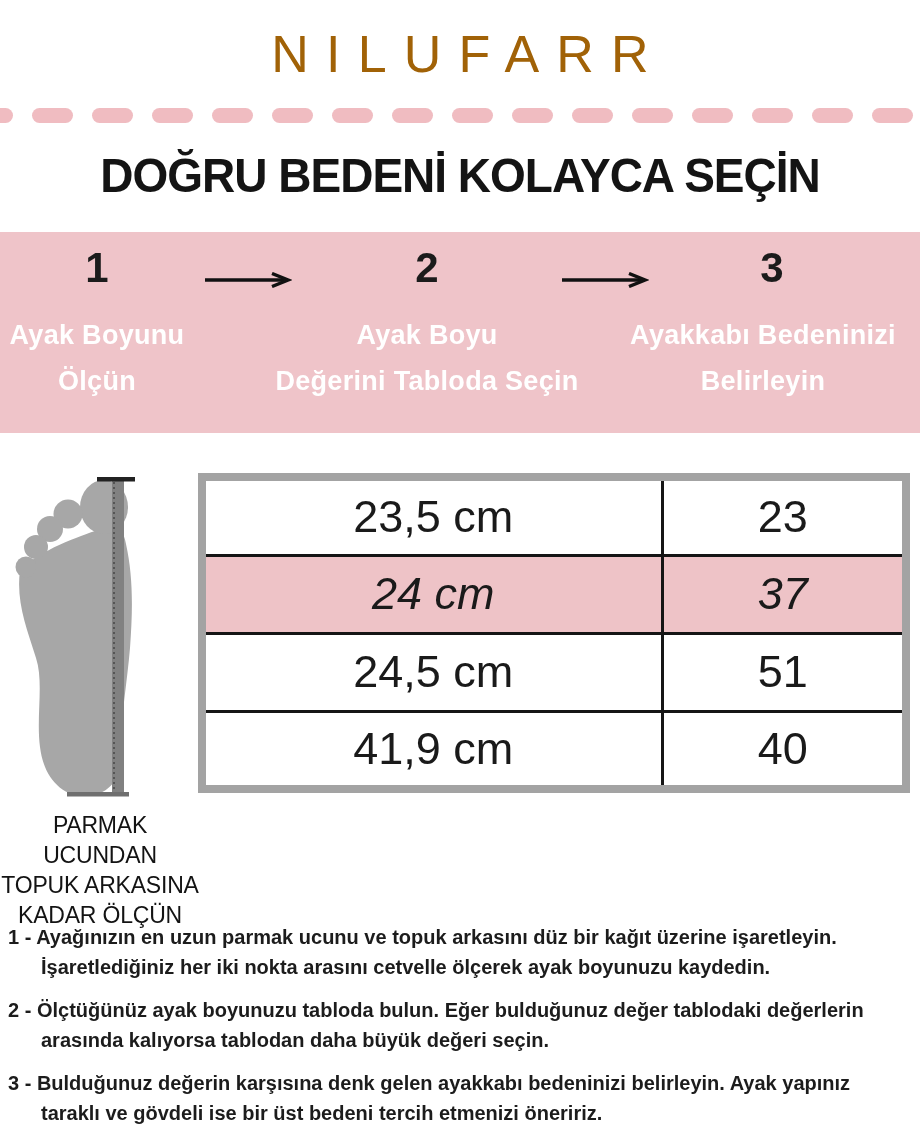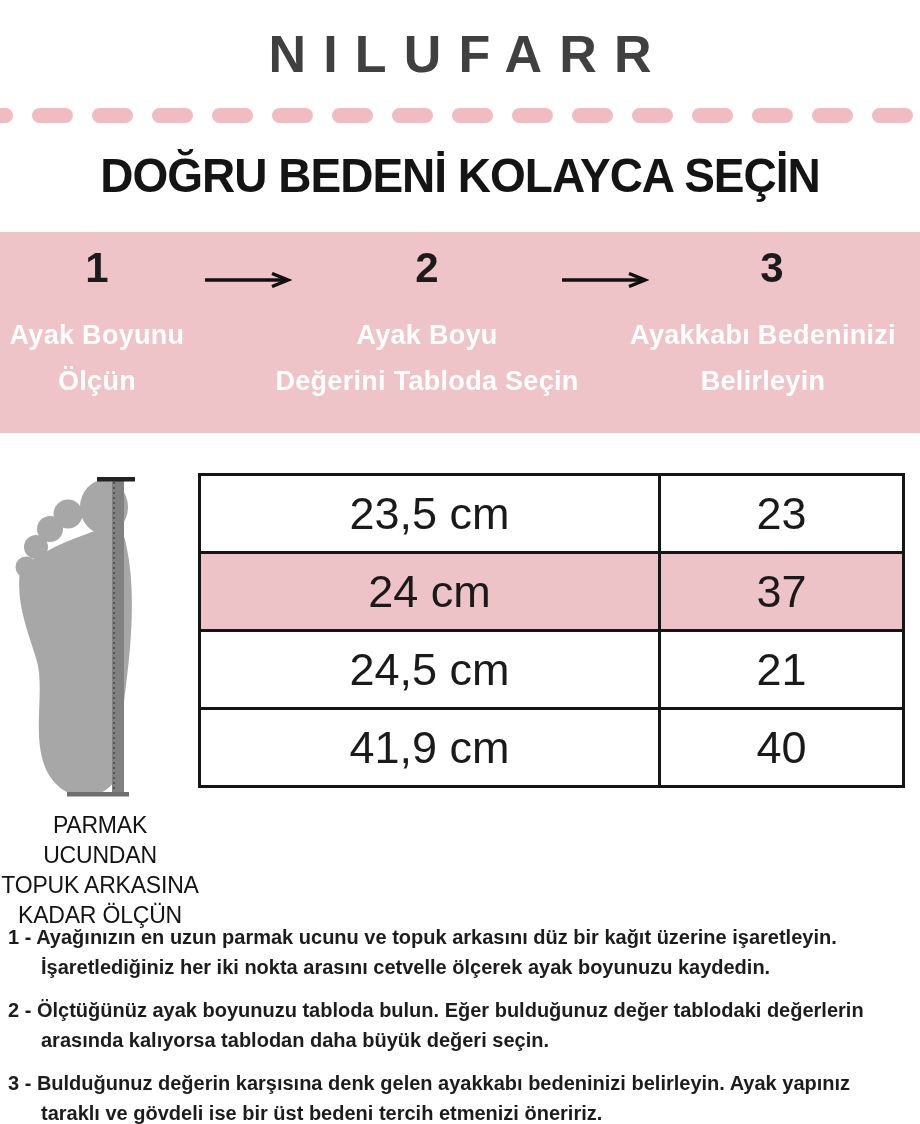--- a/index.html
+++ b/index.html
@@ -9,23 +9,23 @@
     position: relative;
     font-family: "Liberation Sans", sans-serif;
     color: #161616;
     overflow: hidden;
   }
 
   
   .brand {
     position: absolute; top: 24px; left: 0; width: 920px;
     text-align: center;
-    font-size: 52px; font-weight: 700;
+    font-size: 52px; font-weight: 400;
     letter-spacing: 0.33em; text-indent: 0.33em;
-    color: #404040;
+    color: #a16207;
   }
 
   .dash-row {
     position: absolute; top: 108px; left: 0; width: 920px; height: 16px;
     overflow: hidden;
   }
   .dash-row .inner {
     display: flex; gap: 19px; margin-left: -28px;
   }
   .dash {
@@ -75,24 +75,24 @@
     position: absolute; left: 198px; top: 473px;
     border-collapse: collapse;
     table-layout: fixed; width: 704px;
   }
   .size-table td {
     border: 3px solid #151515;
     height: 78px; text-align: center; vertical-align: middle;
     font-size: 45px; font-weight: 400; color: #1a1a1a;
     background: #ffffff;
   }
-  .size-table { border: 1px solid #a3a3a3; }
+  .size-table { border: 8px solid #a3a3a3; }
   .size-table .col-length { width: 460px; }
   .size-table .col-size   { width: 244px; }
-  .size-table tr.pink td  { background: #eec3c7; }
+  .size-table tr.pink td  { background: #eec3c7; font-style: italic; }
 
   
   .instructions {
     position: absolute; left: 8px; top: 922px; width: 906px;
   }
   .instructions p {
     white-space: pre-line;
     font-size: 20px; line-height: 30px; font-weight: 700;
     color: #1c1c1c;
     padding-left: 33px; text-indent: -33px;
@@ -180,21 +180,21 @@
     <tr>
       <td class="col-length">23,5 cm</td>
       <td class="col-size">23</td>
     </tr>
     <tr class="pink">
       <td class="col-length">24 cm</td>
       <td class="col-size">37</td>
     </tr>
     <tr>
       <td class="col-length">24,5 cm</td>
-      <td class="col-size">21</td>
+      <td class="col-size">51</td>
     </tr>
     <tr>
       <td class="col-length">41,9 cm</td>
       <td class="col-size">40</td>
     </tr>
   </tbody>
 </table>
 
 <div class="instructions">
   <p>1 - Ayağınızın en uzun parmak ucunu ve topuk arkasını düz bir kağıt üzerine işaretleyin.

